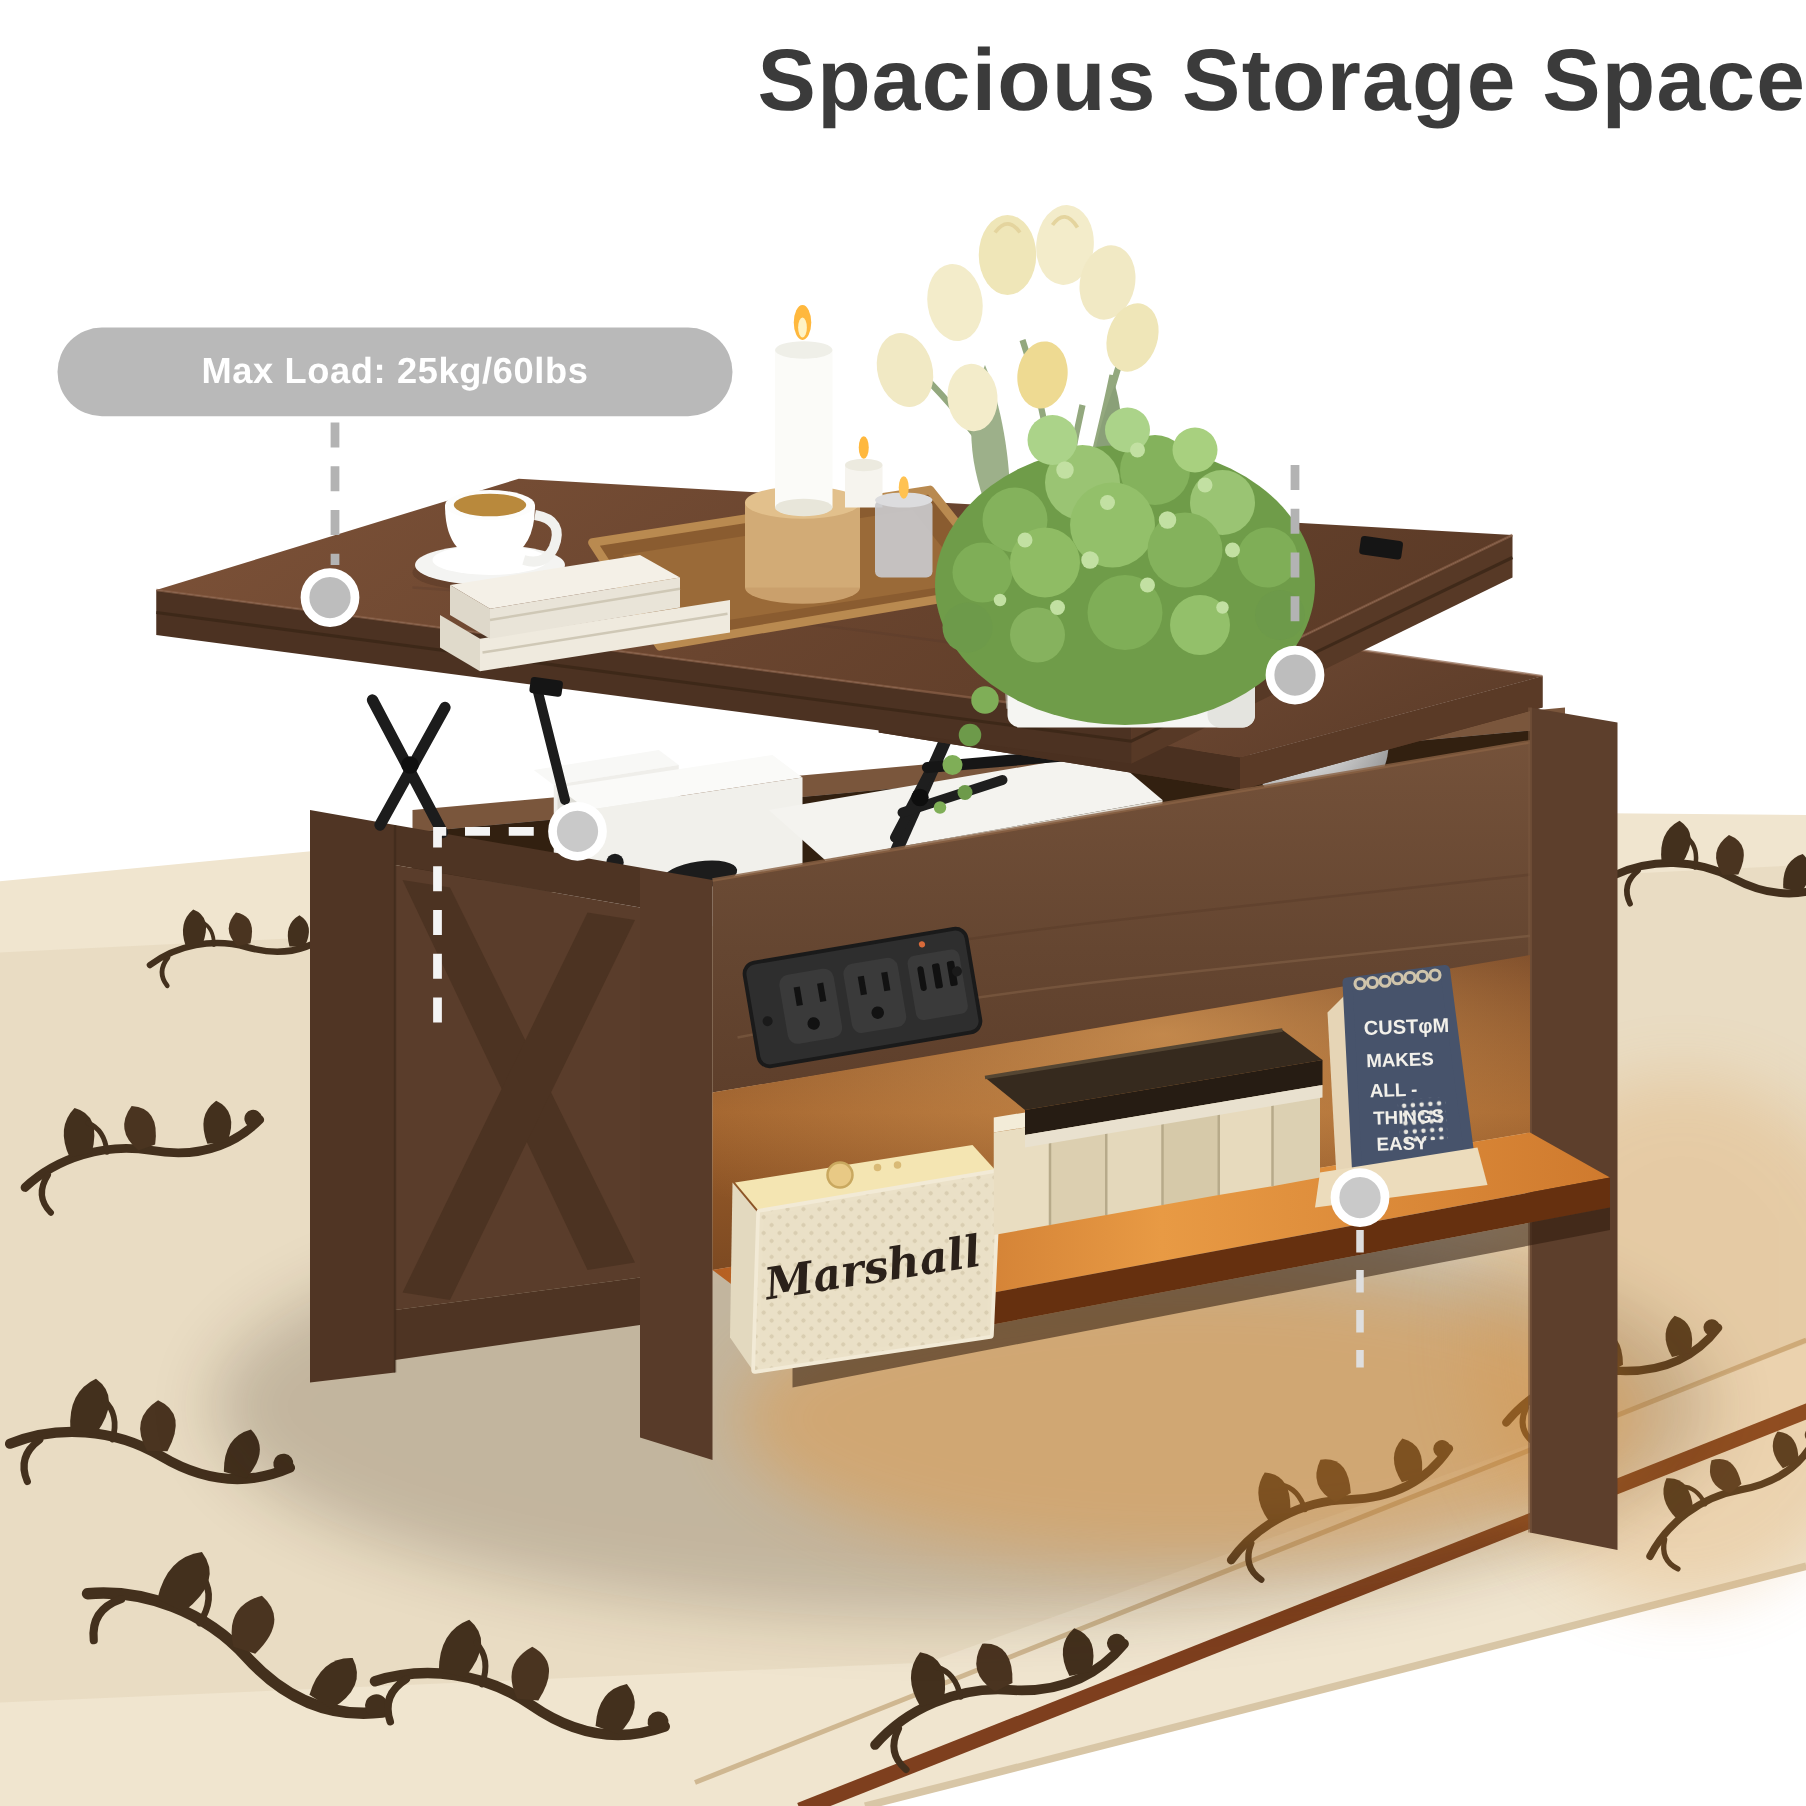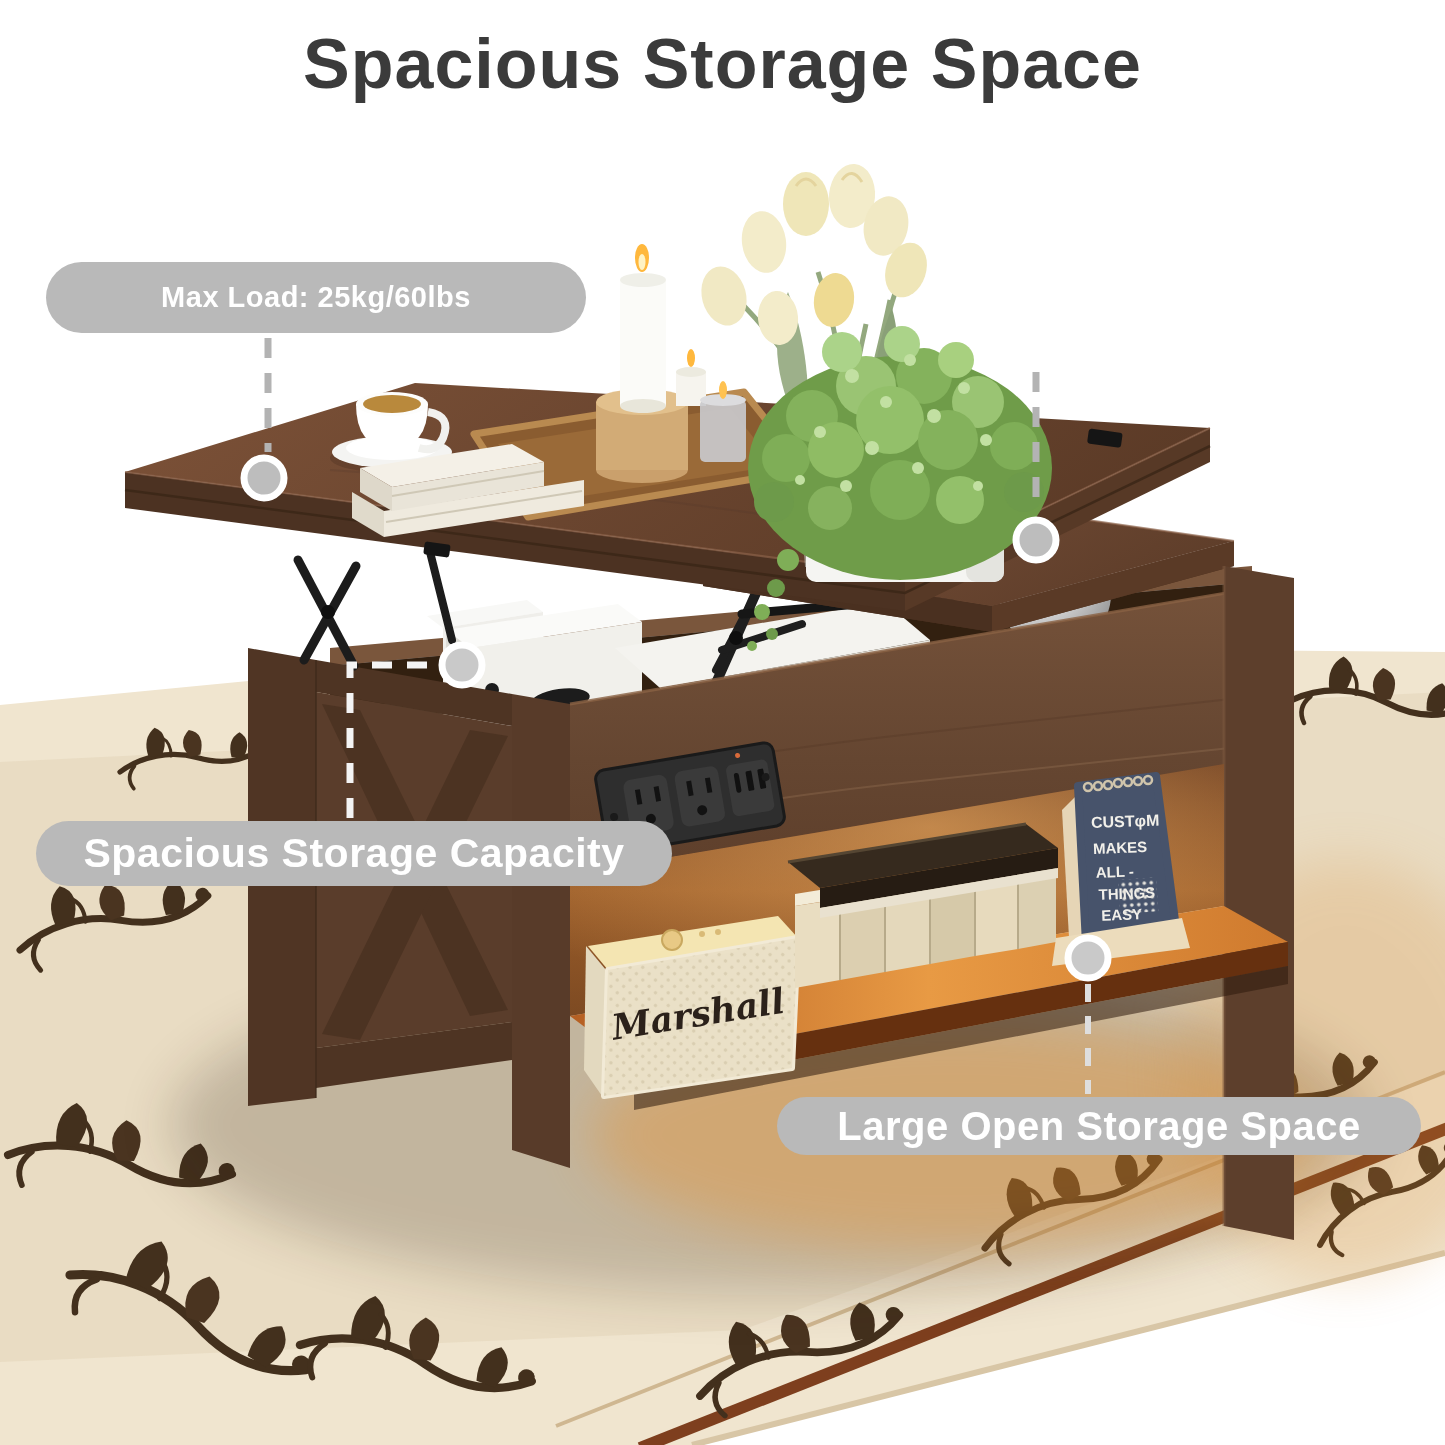--- a/index.html
+++ b/index.html
@@ -1,19 +1,19 @@
 <!DOCTYPE html>
 <html><head>
 <meta charset="utf-8">
 <style>
   html,body{margin:0;padding:0;background:#fff;}
   .stage{position:relative;width:1445px;height:1445px;background:#ffffff;overflow:hidden;
          font-family:"Liberation Sans",sans-serif;}
   .scene-svg{position:absolute;left:0;top:0;width:1445px;height:1445px;}
-  .page-title{position:absolute;left:0;top:24px;width:1445px;text-align:center;
+  .page-title{position:absolute;left:0;top:24px;width:1445px;text-align:right;
               font-size:70px;font-weight:800;letter-spacing:1px;color:#3b3b3b;}
   .pill{position:absolute;display:flex;align-items:center;justify-content:center;
         background:#b9b9b9;color:#ffffff;font-weight:700;border-radius:40px;
         white-space:nowrap;letter-spacing:.5px;}
   .pill-maxload{left:46px;top:262px;width:540px;height:71px;font-size:29px;}
   .pill-aux{left:920px;top:301px;width:447px;height:67px;font-size:41px;}
   .pill-capacity{left:36px;top:821px;width:636px;height:65px;font-size:41px;}
   .pill-open{left:777px;top:1097px;width:644px;height:58px;font-size:40px;}
 </style>
 </head>
@@ -396,16 +396,14 @@
     <circle cx="462" cy="665" r="20" fill="#c9c9c9" stroke="#ffffff" stroke-width="7"></circle>
 
     <line x1="1088" y1="984" x2="1088" y2="1094" stroke="#dedede" stroke-width="6" stroke-dasharray="18 14"></line>
     <circle cx="1088" cy="958" r="20" fill="#c9c9c9" stroke="#ffffff" stroke-width="7"></circle>
   </g>
 </svg>
 
   <div class="page-title">Spacious Storage Space</div>
 
   <div class="pill pill-maxload">Max Load: 25kg/60lbs</div>
-  <div class="pill pill-capacity">Spacious Storage Capacity</div>
-  <div class="pill pill-open">Large Open Storage Space</div>
 
 </div>
 
 </body></html>

